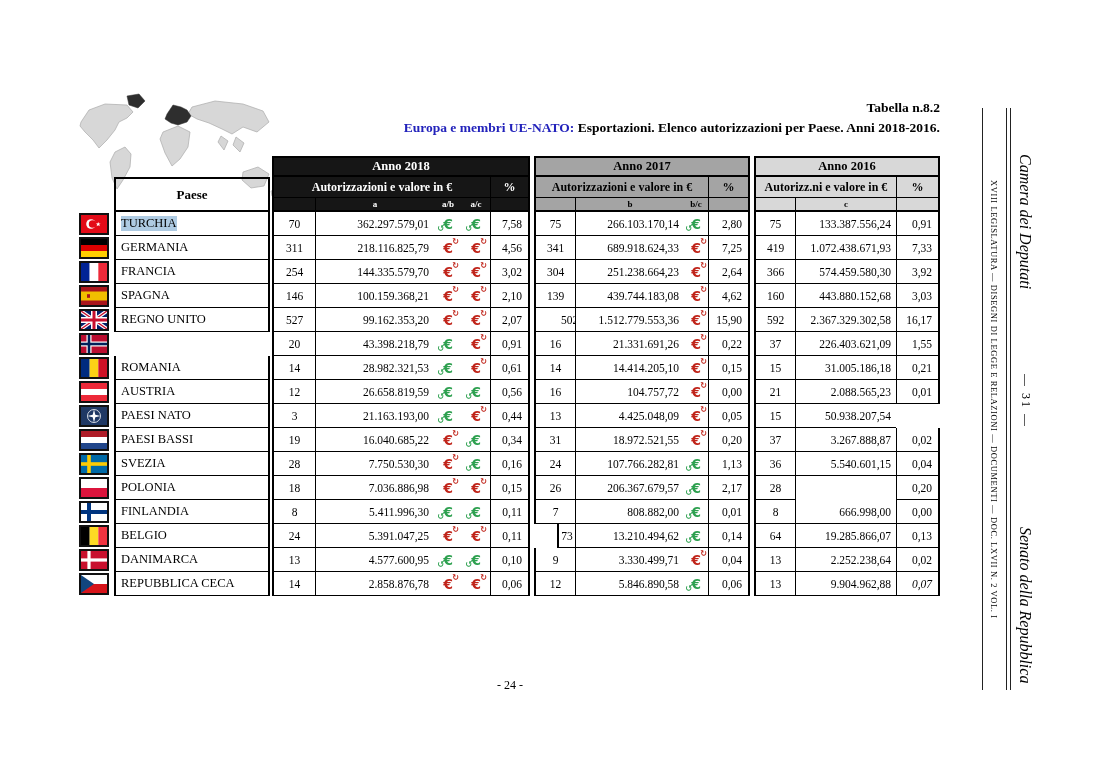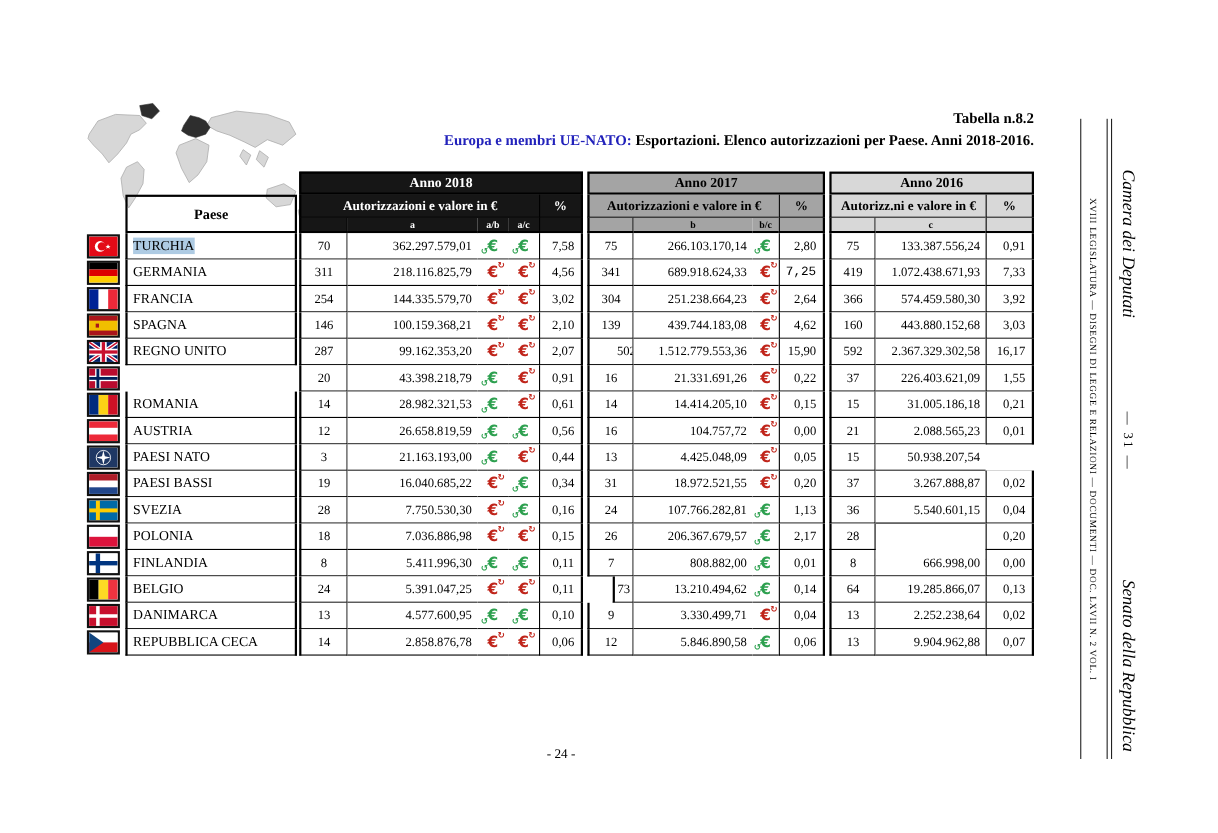--- a/index.html
+++ b/index.html
@@ -314,21 +314,21 @@
       </div>
       <div class="cell c-icon" style="grid-area: 5 / 6;">
         <span class="trend down">€</span>
       </div>
       <div class="cell c-pct" style="grid-area: 5 / 7;">4,56</div>
       <div class="cell c-count" style="grid-area: 5 / 9;">341</div>
       <div class="cell c-value" style="grid-area: 5 / 10;">689.918.624,33</div>
       <div class="cell c-icon" style="grid-area: 5 / 11;">
         <span class="trend down">€</span>
       </div>
-      <div class="cell c-pct" style="grid-area: 5 / 12; font-family: Liberation Mono, monospace;">7,25</div>
+      <div class="cell c-pct" style="grid-area: 5 / 12;">7,25</div>
       <div class="cell c-count" style="grid-area: 5 / 14;">419</div>
       <div class="cell c-value" style="grid-area: 5 / 15;">1.072.438.671,93</div>
       <div class="cell c-pct" style="grid-area: 5 / 16;">7,33</div>
       <div class="cell c-paese" style="grid-area: 6 / 1;">
         <span>FRANCIA</span>
       </div>
       <div class="cell c-count" style="grid-area: 6 / 3;">254</div>
       <div class="cell c-value" style="grid-area: 6 / 4;">144.335.579,70</div>
       <div class="cell c-icon" style="grid-area: 6 / 5;">
         <span class="trend down">€</span>
@@ -363,21 +363,21 @@
       <div class="cell c-icon" style="grid-area: 7 / 11;">
         <span class="trend down">€</span>
       </div>
       <div class="cell c-pct" style="grid-area: 7 / 12;">4,62</div>
       <div class="cell c-count" style="grid-area: 7 / 14; text-align: center;">160</div>
       <div class="cell c-value" style="grid-area: 7 / 15;">443.880.152,68</div>
       <div class="cell c-pct" style="grid-area: 7 / 16;">3,03</div>
       <div class="cell c-paese" style="grid-area: 8 / 1;">
         <span>REGNO UNITO</span>
       </div>
-      <div class="cell c-count" style="grid-area: 8 / 3;">287</div>
+      <div class="cell c-count" style="grid-area: 8 / 3;">527</div>
       <div class="cell c-value" style="grid-area: 8 / 4;">99.162.353,20</div>
       <div class="cell c-icon" style="grid-area: 8 / 5;">
         <span class="trend down">€</span>
       </div>
       <div class="cell c-icon" style="grid-area: 8 / 6;">
         <span class="trend down">€</span>
       </div>
       <div class="cell c-pct" style="grid-area: 8 / 7;">2,07</div>
       <div class="cell c-count" style="grid-area: 8 / 9; padding-left: 28px;">502</div>
       <div class="cell c-value" style="grid-area: 8 / 10;">1.512.779.553,36</div>
@@ -608,21 +608,21 @@
       </div>
       <div class="cell c-pct" style="grid-area: 19 / 7;">0,06</div>
       <div class="cell c-count" style="grid-area: 19 / 9;">12</div>
       <div class="cell c-value" style="grid-area: 19 / 10;">5.846.890,58</div>
       <div class="cell c-icon" style="grid-area: 19 / 11;">
         <span class="trend up">€</span>
       </div>
       <div class="cell c-pct" style="grid-area: 19 / 12;">0,06</div>
       <div class="cell c-count" style="grid-area: 19 / 14;">13</div>
       <div class="cell c-value" style="grid-area: 19 / 15;">9.904.962,88</div>
-      <div class="cell c-pct" style="grid-area: 19 / 16;">0,07</div>
+      <div class="cell c-pct" style="grid-area: 19 / 16; font-style: italic;">0,07</div>
     </div>
 
   <div id="page-number">- 24 -</div>
 
   <div class="vline" style="left:982px"></div>
   <div id="legislatura" class="vtext">XVIII LEGISLATURA — DISEGNI DI LEGGE E RELAZIONI — DOCUMENTI — DOC. LXVII N. 2 VOL. I</div>
   <div class="vline" style="left:1006px"></div>
   <div class="vline" style="left:1010px"></div>
   <div id="camera" class="vtext">Camera dei Deputati</div>
   <div id="page-ref" class="vtext">—  31  —</div>

